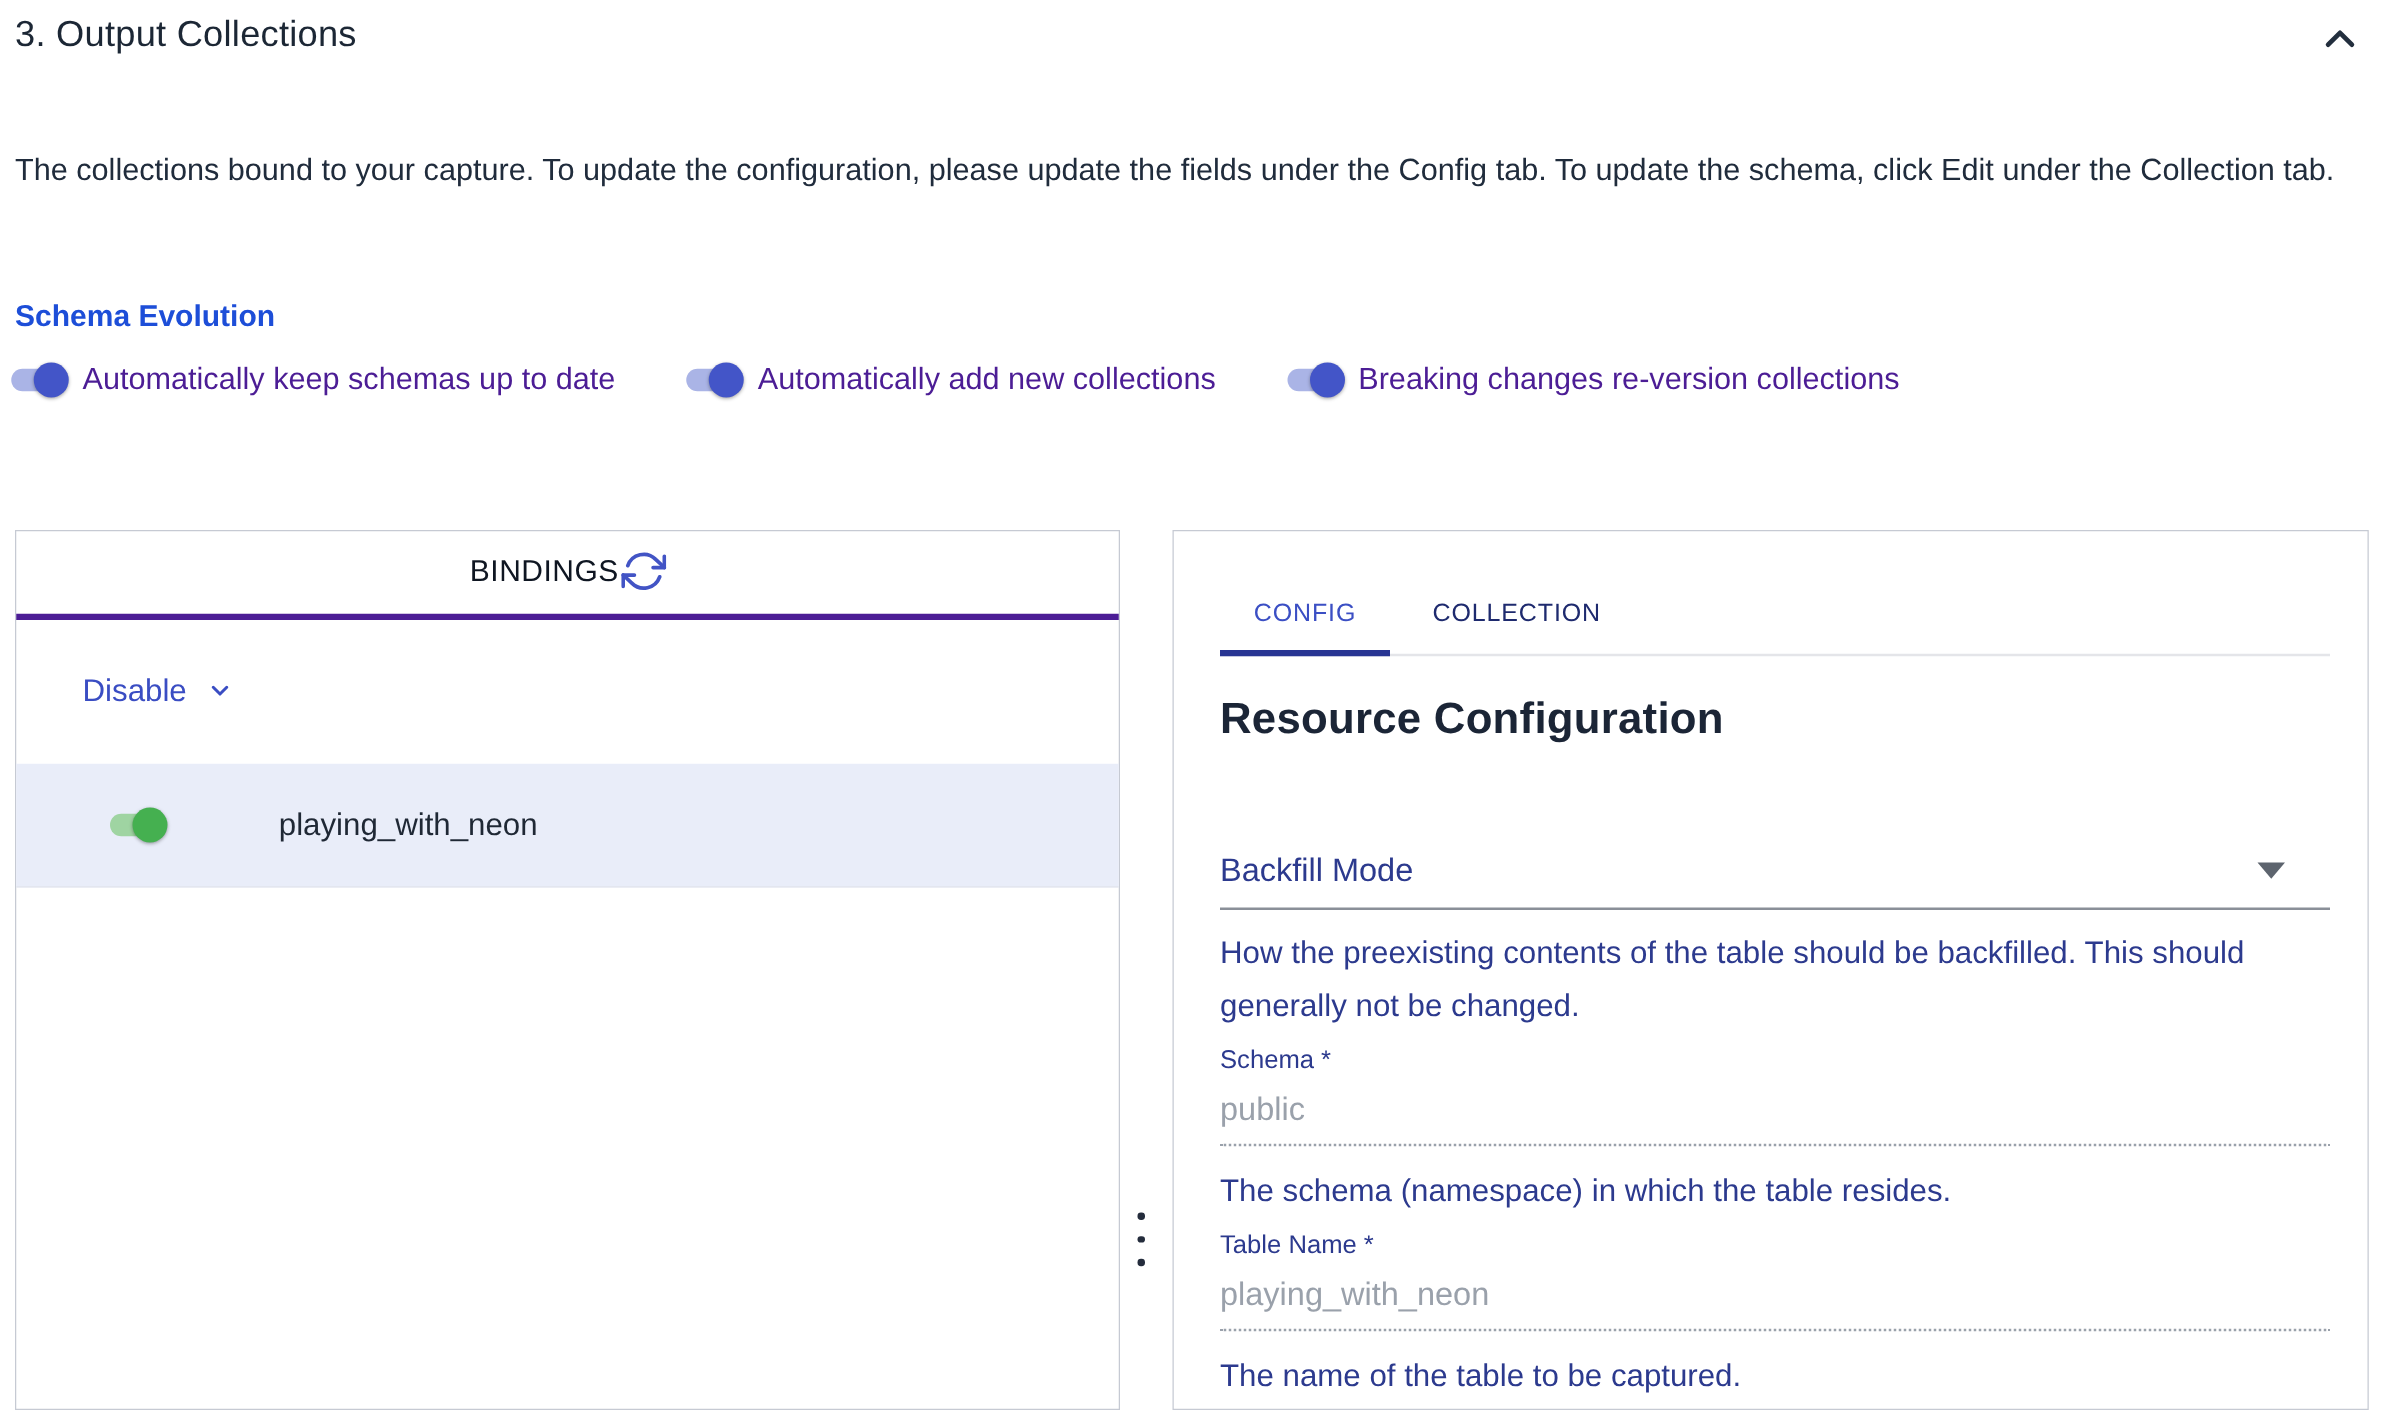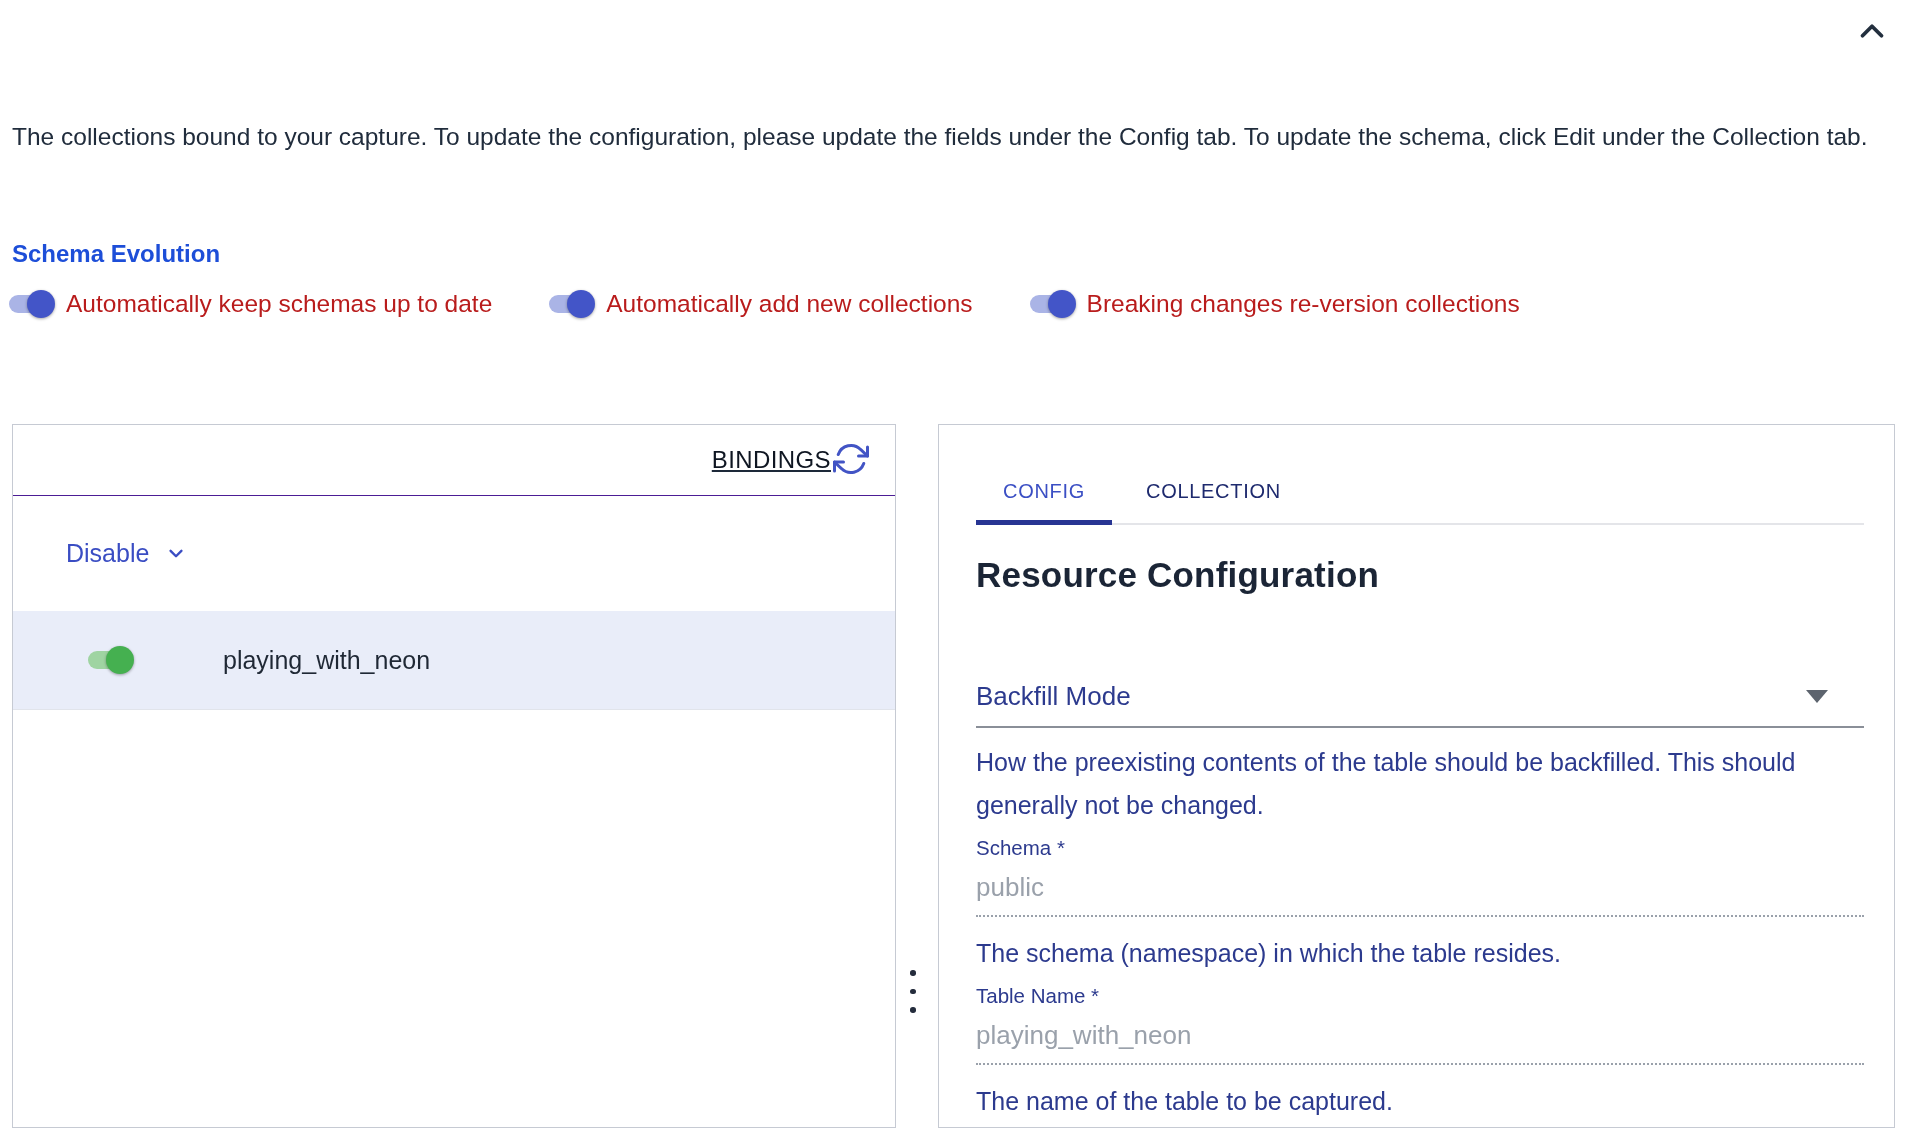--- a/index.html
+++ b/index.html
@@ -13,34 +13,34 @@
   .section-title { position:absolute; left:12px; top:12px; font-size:29px; font-weight:500; color:#1c2735; letter-spacing:0.2px; }
   .collapse-btn { position:absolute; right:20px; top:10px; width:44px; height:44px; display:flex; align-items:center; justify-content:center; cursor:pointer; background:none; border:none; }
 
   .description { position:absolute; left:12px; top:116px; width:1856px; font-size:24.5px; line-height:42px; color:#202c3c; }
 
   .schema-evo-label { position:absolute; left:12px; top:240px; font-size:24px; font-weight:700; color:#1d4ed8; }
 
   
   .toggle-row { position:absolute; left:6px; top:288px; display:flex; align-items:center; }
   .toggle-group { display:flex; align-items:center; margin-right:54px; }
-  .toggle-group .tg-label { font-size:24.5px; color:#b91c1c; margin-left:10px; white-space:nowrap; }
+  .toggle-group .tg-label { font-size:24.5px; color:#4c1d95; margin-left:10px; white-space:nowrap; }
 
   .sw { position:relative; width:50px; height:32px; flex:none; cursor:pointer; }
   .sw .track { position:absolute; left:3px; top:7px; width:44px; height:18px; border-radius:9px; }
   .sw .thumb { position:absolute; top:2px; left:0; width:28px; height:28px; border-radius:50%; box-shadow:0 1px 3px rgba(0,0,0,.35); }
   .sw.on .thumb { left:21px; }
   .sw-blue .track { background:#aab4e6; }
   .sw-blue .thumb { background:#4355c8; }
   .sw-green .track { background:#9fd4a2; }
   .sw-green .thumb { background:#45b050; }
 
   
   .bindings-panel { position:absolute; left:12px; top:424px; width:884px; height:704px; border:1px solid #c6cad3; background:#fff; }
-  .bp-header { height:71px; display:flex; align-items:center; justify-content:flex-end; padding:0 24px 0 27px; border-bottom:1px solid #4c1d95;text-decoration:underline; }
+  .bp-header { height:71px; display:flex; align-items:center; justify-content:center; padding:0 24px 0 27px; border-bottom:5px solid #4c1d95; }
   .bp-title { font-size:24px; font-weight:500; letter-spacing:0.4px; color:#0f1622; }
   .icon-btn { background:none; border:none; cursor:pointer; display:flex; align-items:center; justify-content:center; padding:2px; }
 
   .bp-filter-row { height:115px; display:flex; align-items:center; padding:0 21px 0 53px; }
   .disable-select { display:flex; align-items:center; cursor:pointer; color:#3a4dc3; font-size:25px; }
   .disable-select svg { margin-left:14px; margin-top:4px; }
   .filter-input { margin-left:auto; width:620px; height:74px; border:1.5px solid #c3c7d0; border-radius:10px; padding:0 29px; font-size:24px; font-family:"Liberation Sans",sans-serif; color:#3a4dc3; background:#fff; outline:none; }
   .filter-input::placeholder { color:#3a4dc3; opacity:1; }
 
   .binding-row { height:99px; background:#e9edf9; border-bottom:1px solid #e1e4eb; display:flex; align-items:center; padding-left:72px; cursor:pointer; }
@@ -69,20 +69,21 @@
   .helper { margin-top:13px; font-size:25px; line-height:43px; color:#2c3a8e; }
   .field-label { margin-top:9px; font-size:20.5px; color:#2c3a8e; }
   .field-value { margin-top:12px; font-size:26px; color:#9aa1ab; }
   .dotted-underline { margin-top:12px; border-bottom:2px dotted #9aa1ab; }
 </style>
 </head>
 <body>
 
 <div class="page">
 
+  <div class="section-title">3. Output Collections</div>
   <button class="collapse-btn">
     <span>
       <svg width="38" height="38" viewBox="0 0 24 24" fill="none" stroke="#232f3e" stroke-width="2.4" stroke-linecap="round" stroke-linejoin="round">
           <polyline points="6 15 12 9 18 15"></polyline>
         </svg>
     </span>
   </button>
 
   <div class="description">The collections bound to your capture. To update the configuration, please update the fields under the Config tab. To update the schema, click Edit under the Collection tab.</div>
 

